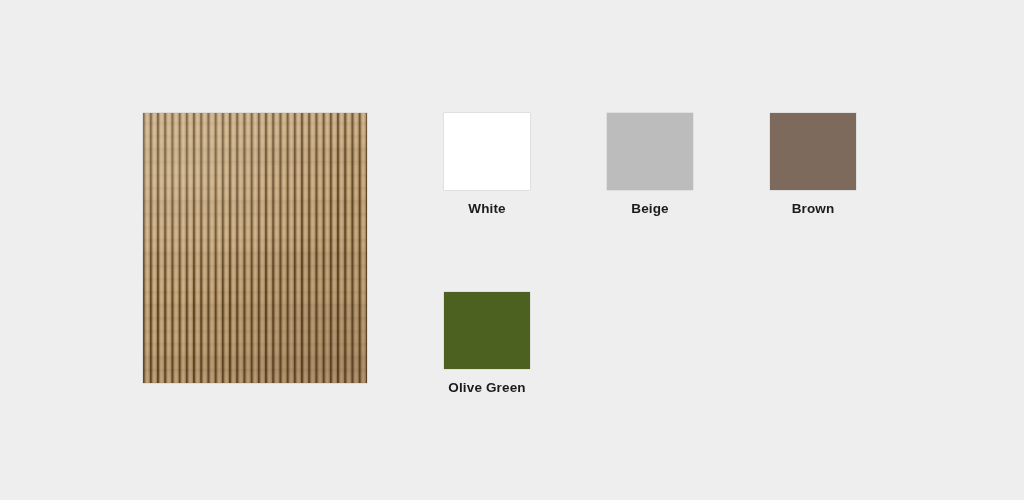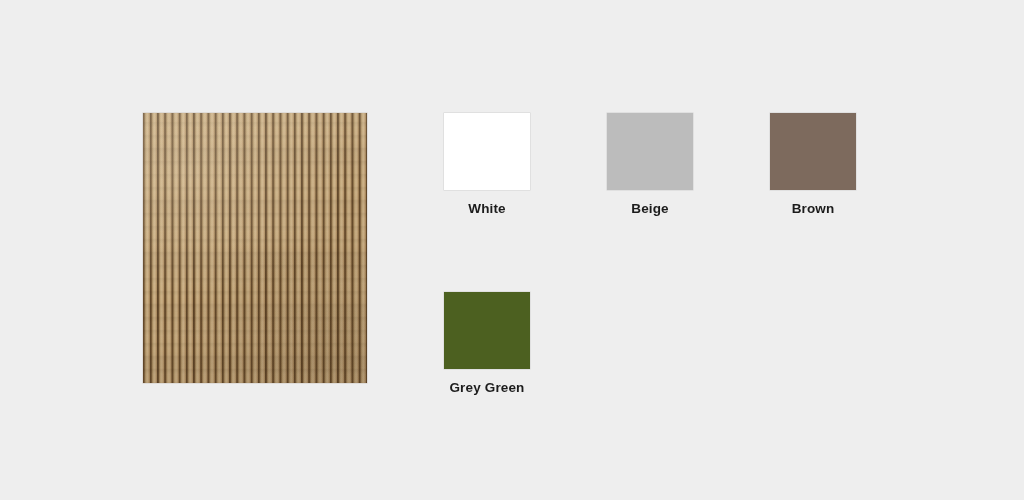--- a/index.html
+++ b/index.html
@@ -134,17 +134,17 @@
     </div>
 
 
     <div class="swatch-cell">
       <div class="swatch-chip" style="background: rgb(125, 106, 93);"></div>
       <div class="swatch-label">Brown</div>
     </div>
 
     <div class="swatch-cell">
       <div class="swatch-chip" style="background: rgb(76, 96, 32);"></div>
-      <div class="swatch-label">Grey Green</div>
+      <div class="swatch-label">Olive Green</div>
     </div>
 
   </div>
 </div>
 
 </body></html>

